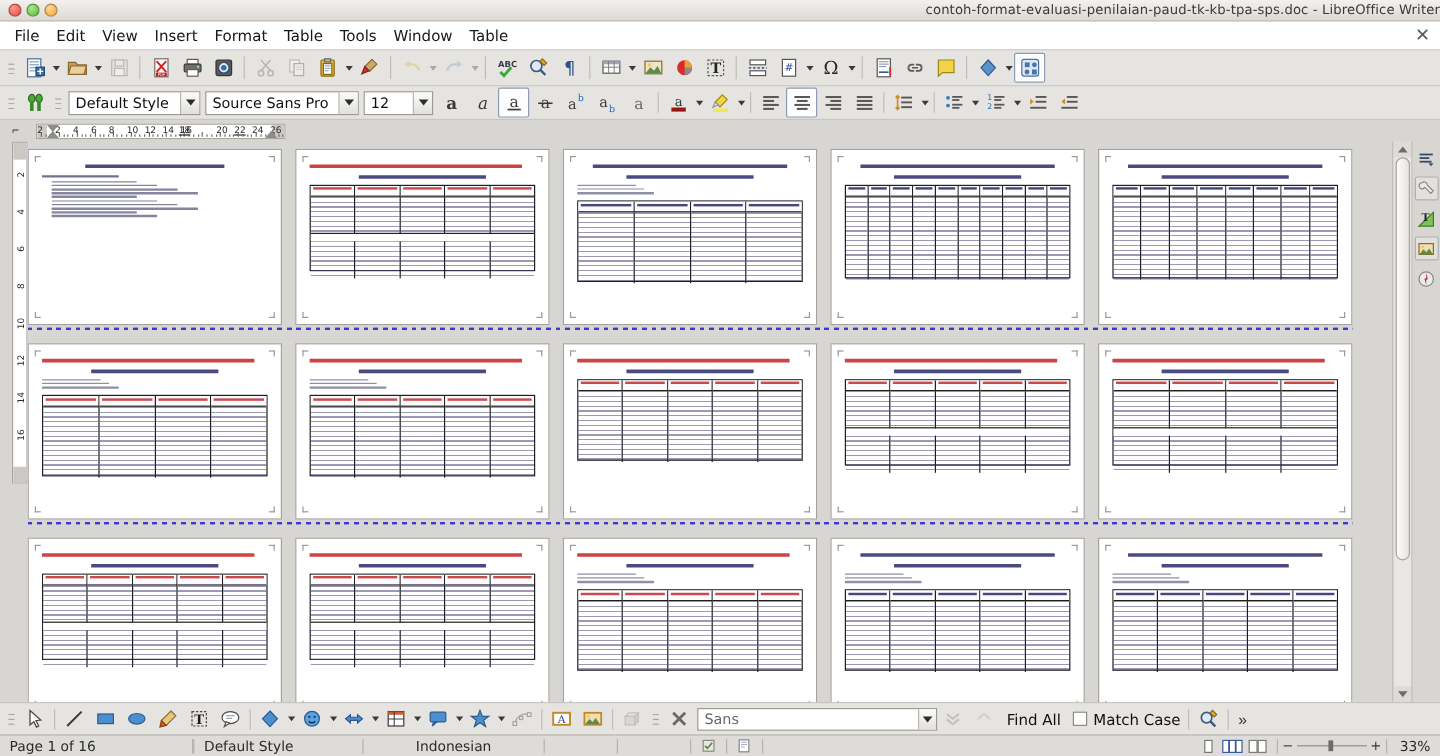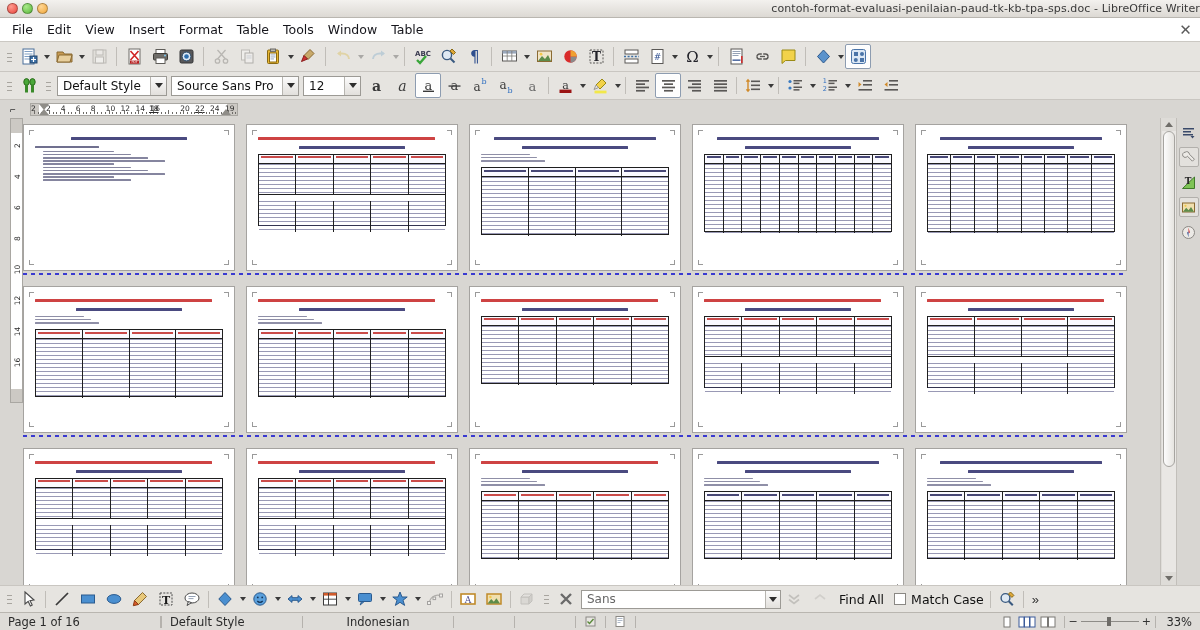--- a/index.html
+++ b/index.html
@@ -753,21 +753,21 @@
           <div class="num" style="left: 164.154px; text-decoration: underline;">22</div>
           <div class="mk" style="left: 167.154px; height: 4px;"></div>
           <div class="mk" style="left: 170.885px; height: 2px;"></div>
           <div class="mk" style="left: 174.615px; height: 2px;"></div>
           <div class="mk" style="left: 178.346px; height: 2px;"></div>
           <div class="num" style="left: 179.077px;">24</div>
           <div class="mk" style="left: 182.077px; height: 4px;"></div>
           <div class="mk" style="left: 185.808px; height: 2px;"></div>
           <div class="mk" style="left: 189.538px; height: 2px;"></div>
           <div class="mk" style="left: 193.269px; height: 2px;"></div>
-          <div class="num" style="left: 194px;">19</div>
+          <div class="num" style="left: 194px;">26</div>
           <div class="mk" style="left: 197px; height: 4px;"></div>
           <div class="mk" style="left: 200.731px; height: 2px;"></div>
           <div class="mk" style="left: 204.462px; height: 2px;"></div>
         </div>
       <div class="ind dn" style="left:8px;"></div>
       <div class="ind up" style="left:8px;"></div>
       <div class="ind up" style="left:190px;"></div>
     </div>
   </div>
 

